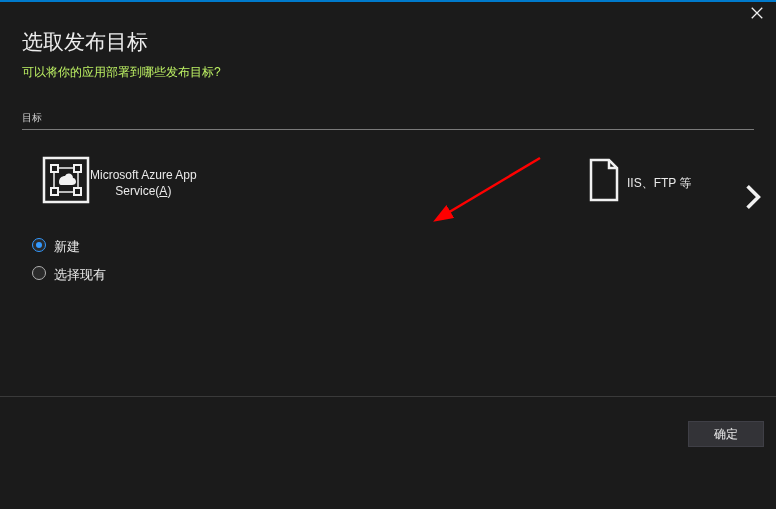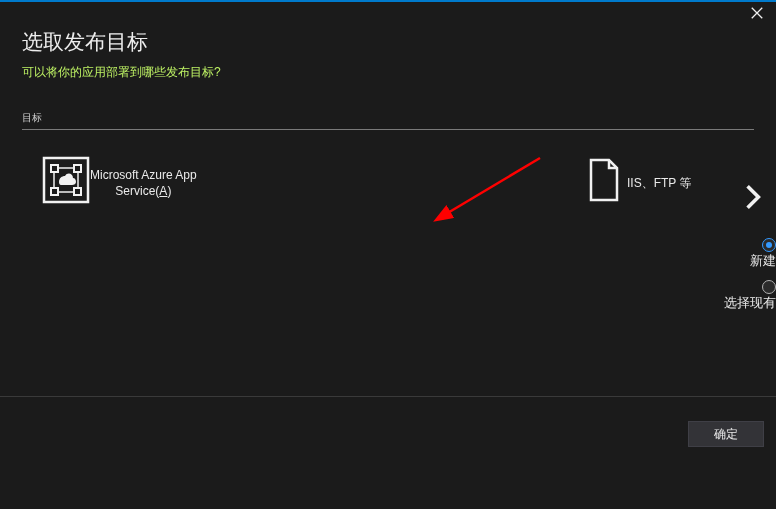--- a/index.html
+++ b/index.html
@@ -97,25 +97,24 @@
     color: #f1f1f1;
     cursor: pointer;
   }
   .radio-group {
     margin: 34px 0 0 32px;
     font-size: 13px;
     color: #eaeaea;
   }
   .radio-row {
     display: flex;
-    align-items: flex-end;
-    gap: 0;
+    align-items: flex-start;
+    gap: 8px;
     margin-bottom: 10px;
     cursor: pointer;
-    flex-direction: column;
   }
   .radio {
     width: 12px;
     height: 12px;
     border-radius: 50%;
     border: 1px solid #b0b0b0;
     display: inline-block;
     position: relative;
     background: #2a2a2a;
   }

